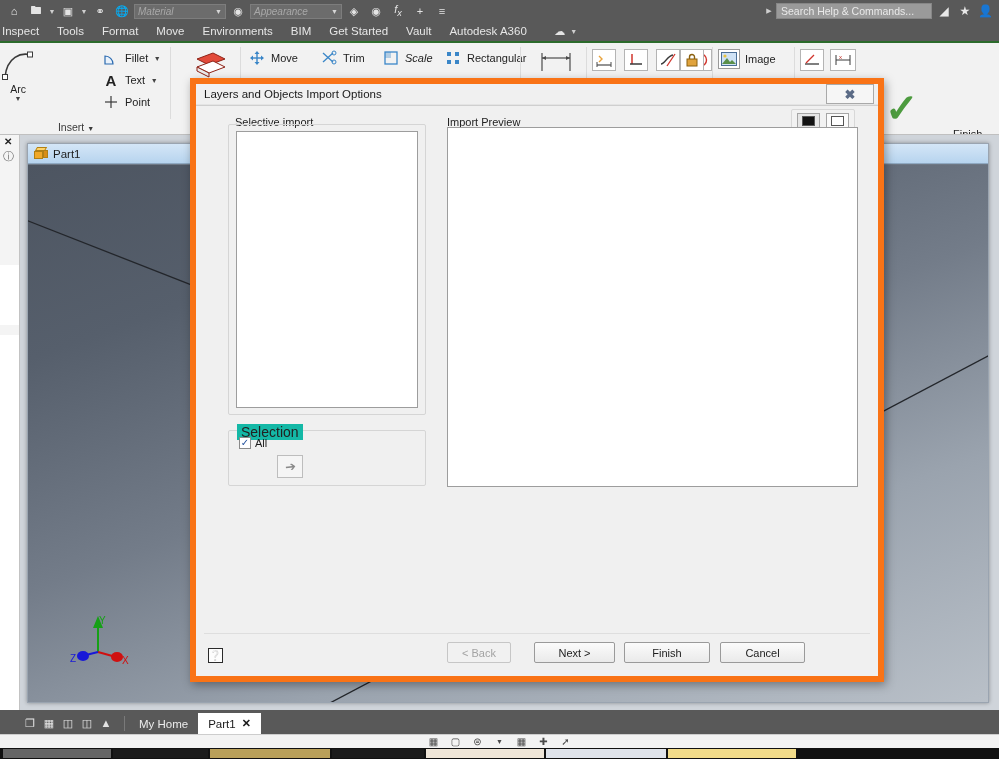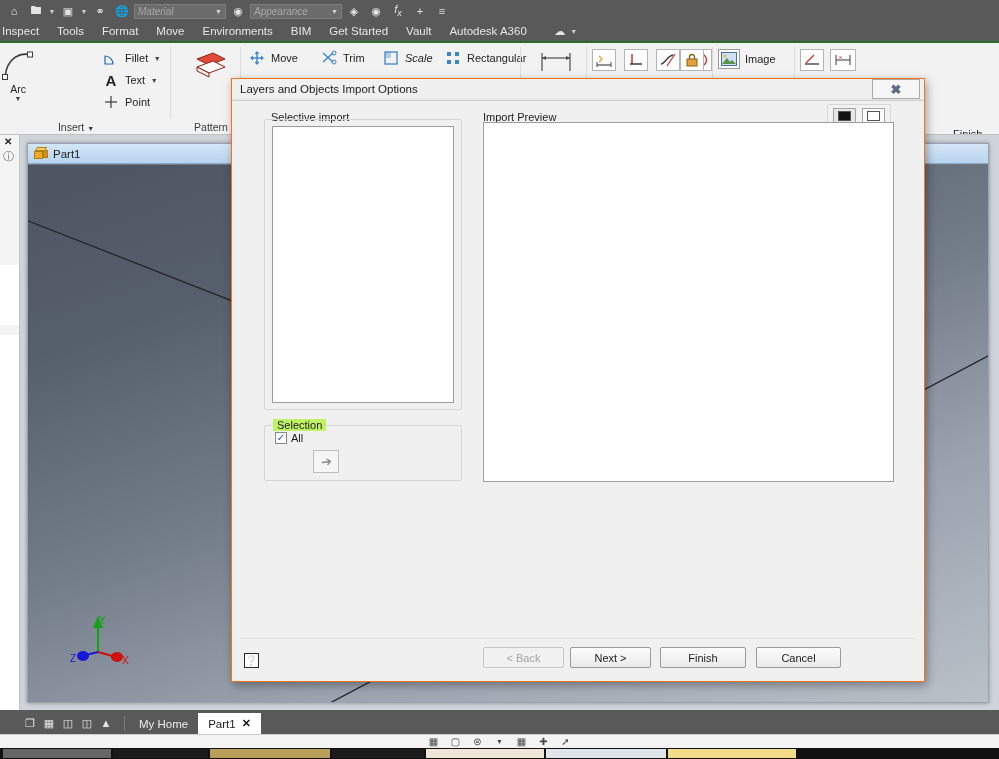--- a/index.html
+++ b/index.html
@@ -124,41 +124,40 @@
   .canvas3d {
     position: absolute; left: 0; top: 21px; right: 0; bottom: 0;
     background: linear-gradient(160deg, #4d5561 0%, #565f6c 22%, #737c89 48%, #9aa3ae 72%, #b9c0c8 100%);
     overflow: hidden;
   }
   .axis-tri { position: absolute; left: 40px; bottom: 30px; width: 70px; height: 60px; }
 
   
   .dialog {
     position: absolute; left: 190px; top: 78px; width: 694px; height: 604px;
-    background: #f0f0f0; border: 1px solid #f97316;
+    background: #f0f0f0; border: 6px solid #f97316;
     box-shadow: 2px 3px 9px rgba(0,0,0,.35);
-    margin-left: 41px;
   }
   .dlg-title {
     height: 21px; background: #f0f0f0;
     display: flex; align-items: center; padding-left: 8px;
     font-size: 11.5px; color: #1a1a1a;
     border-bottom: 1px solid #e4e4e4;
   }
   .dlg-close {
     position: absolute; right: 4px; top: 0px; width: 48px; height: 20px;
     border: 1px solid #a9a9a9; background: #f6f6f6;
     display: flex; align-items: center; justify-content: center;
     font-size: 13px; color: #5b6b86; font-weight: bold;
   }
   .dlg-body { position: absolute; left: 0; top: 21px; right: 0; bottom: 0; background: #f0f0f0;
               border-top: 1px solid #cfcfcf; }
   .groupbox { position: absolute; border: 1px solid #d5d5d5; border-radius: 2px; }
-  .gb-title { position: absolute; top: -7px; left: 8px; background: #bef264;
-              padding: 0 4px; font-size: 11px; color: #222; }
+  .gb-title { position: absolute; top: -7px; left: 8px; background: #14b8a6;
+              padding: 0 4px; font-size: 14px; color: #222; }
   .plainlabel { position: absolute; font-size: 11px; color: #222; }
   .whitebox { position: absolute; background: #fff; border: 1px solid #9d9d9d; }
 
   .togglegroup {
     position: absolute; border: 1px solid #d8d8d8; border-radius: 2px;
     display: flex; align-items: center; gap: 6px; padding: 3px 5px; background: #f2f2f2;
   }
   .tbtn { width: 23px; height: 16px; border: 1px solid #a5a5a5; background: #fbfbfb;
           display: flex; align-items: center; justify-content: center; }
   .tbtn .sw { width: 13px; height: 10px; border: 1px solid #555; }
@@ -246,20 +245,29 @@
       <div class="qat-ico">◈</div>
       <div class="qat-ico">◉</div>
       <div class="qat-ico">
           <i>f<sub>x</sub></i>
         </div>
       <div class="qat-ico">+</div>
       <div class="qat-ico">≡</div>
     </div>
 
 
+    <div class="title-right">
+      <span class="tiny-caret">▶</span>
+      <div class="searchbox">
+        <span>Search Help &amp; Commands...</span>
+      </div>
+      <div class="tr-ico">◢</div>
+      <div class="tr-ico">★</div>
+      <div class="tr-ico">👤</div>
+    </div>
   </div>
 
   <div class="tabstrip">
     <div class="tab hidden-left">Inspect</div>
     <div class="tab">Tools</div>
     <div class="tab">Format</div>
     <div class="tab">Move</div>
     <div class="tab">Environments</div>
     <div class="tab">BIM</div>
     <div class="tab">Get Started</div>
@@ -554,21 +562,21 @@
         </span>
         <span class="tbtn">
           <span class="sw" style="background:#fff"></span>
         </span>
       </div>
       <div class="whitebox" style="left:251px; top:21px; width:411px; height:360px;"></div>
 
       <div class="dlg-footline"></div>
       <div class="help-ico">❔</div>
 
-      <div class="dlgbtn disabled" style="left:251px; bottom:13px; width:81px;">
+      <div class="dlgbtn disabled" style="left:251px; bottom:13px; width:64px;">
         <span>&lt; Back</span>
       </div>
       <div class="dlgbtn" style="left:338px; bottom:13px; width:81px;">
         <span>Next &gt;</span>
       </div>
       <div class="dlgbtn" style="left:428px; bottom:13px; width:86px;">
         <span>Finish</span>
       </div>
       <div class="dlgbtn" style="left:524px; bottom:13px; width:85px;">
         <span>Cancel</span>

